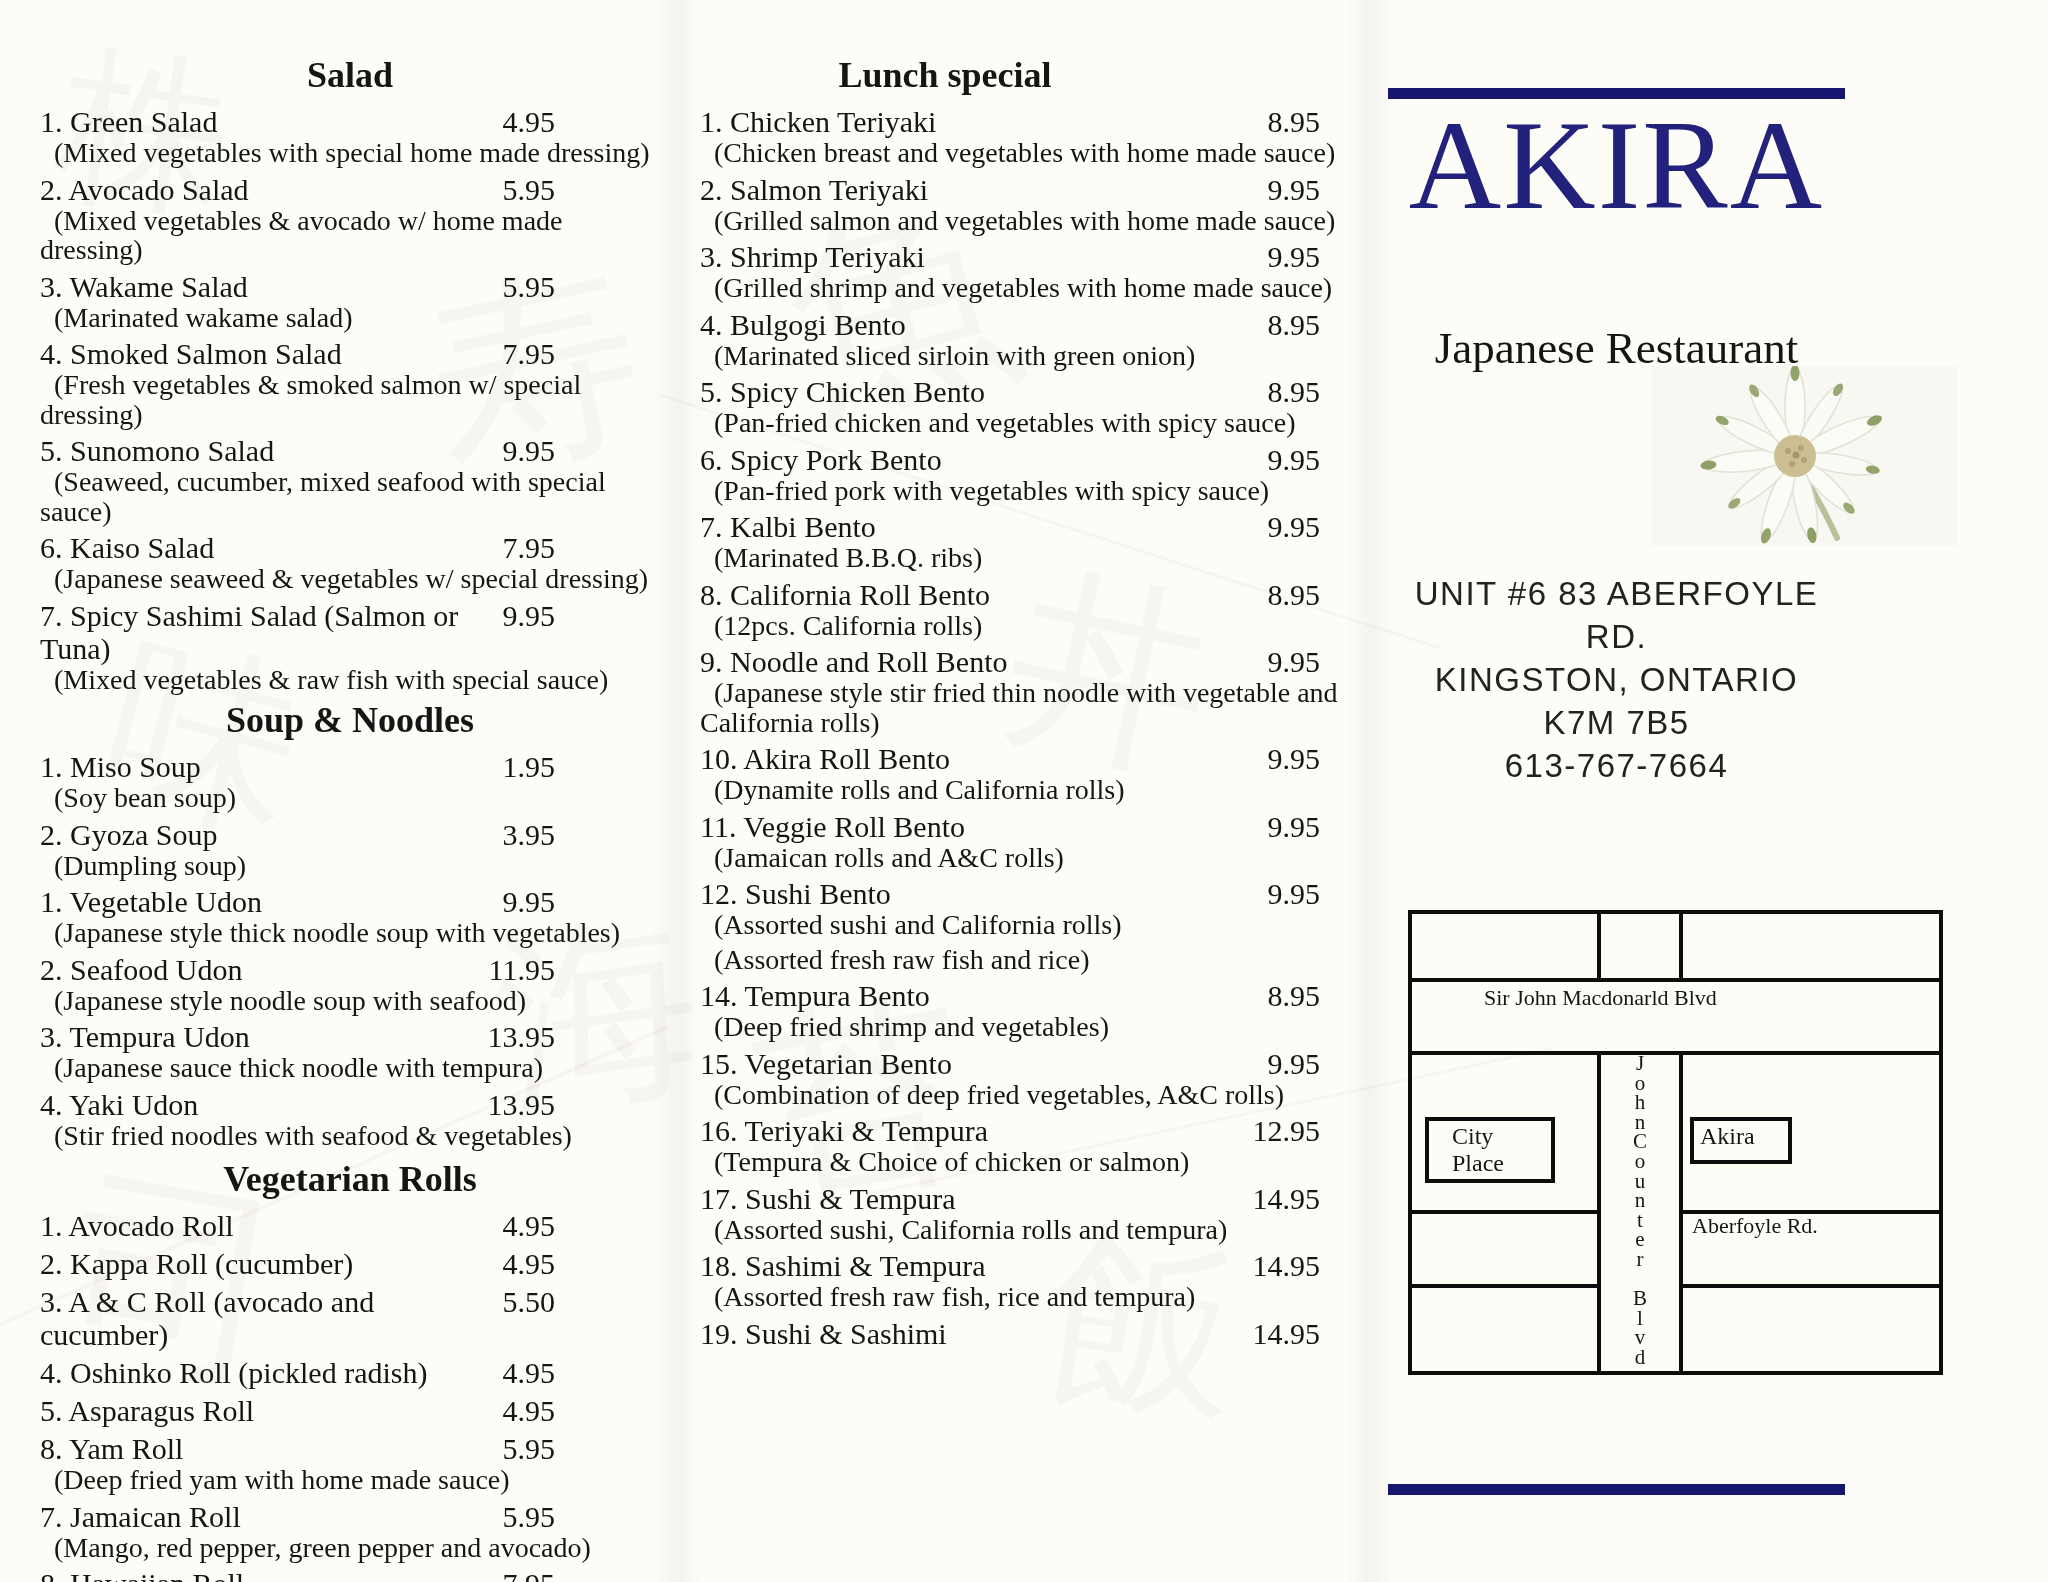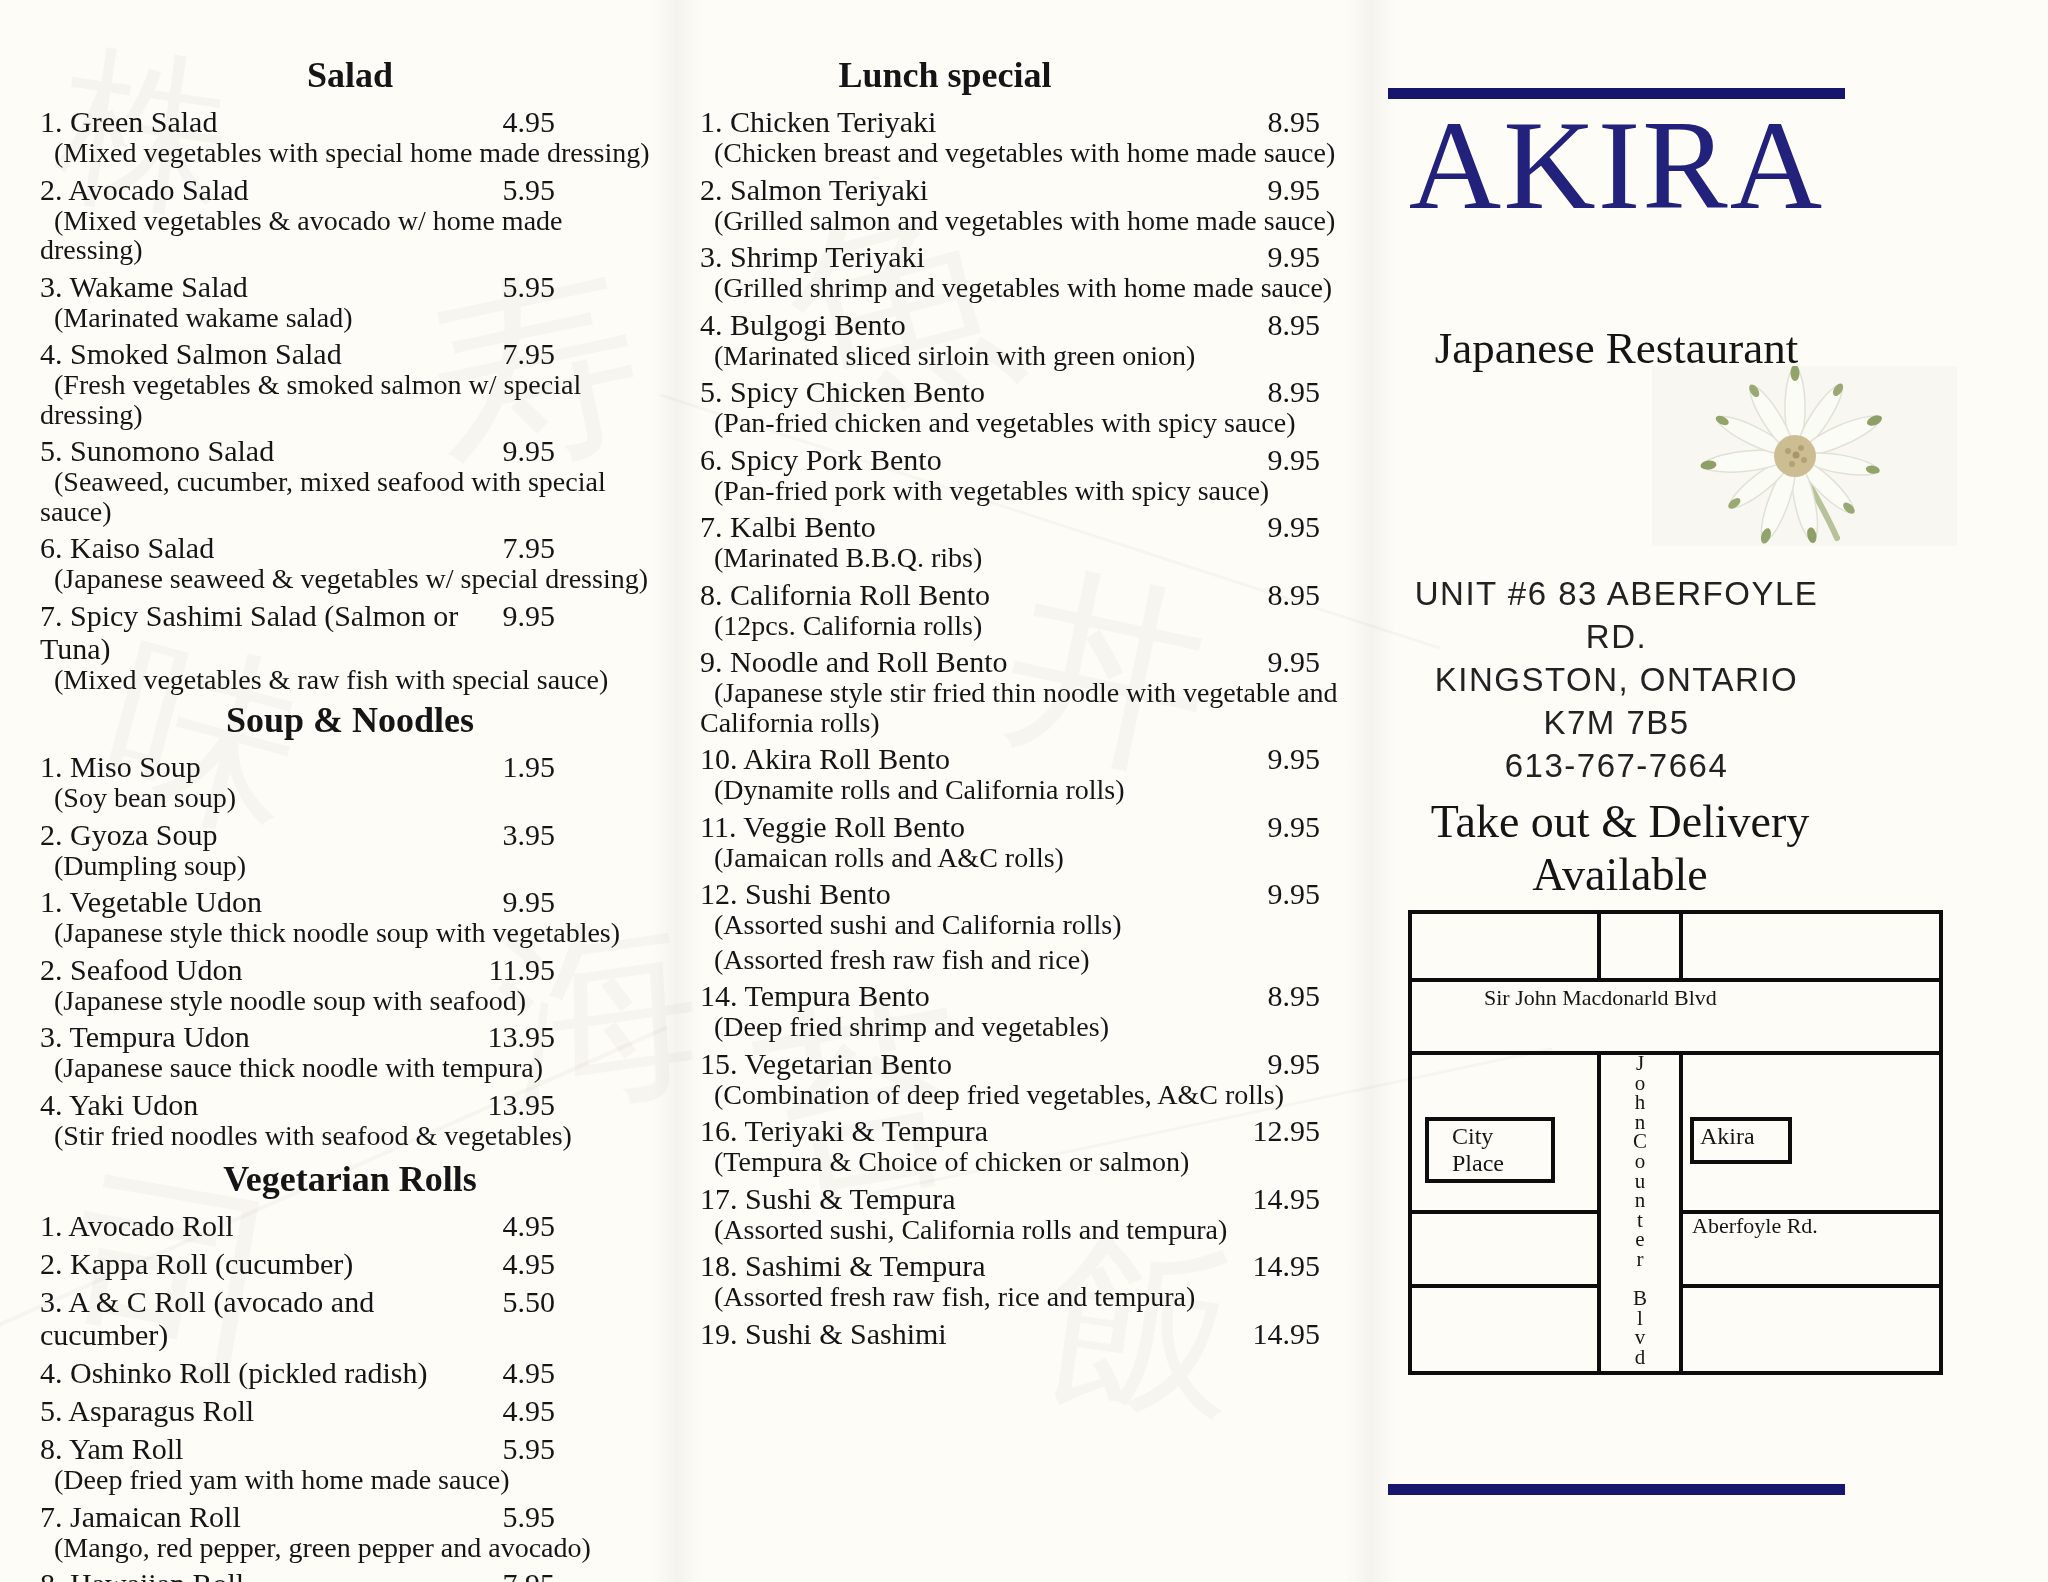--- a/index.html
+++ b/index.html
@@ -516,21 +516,20 @@
           <circle cx="-3" cy="8" r="3" fill="#b3a077"></circle>
         <circle cx="1" cy="-1" r="3.5" fill="#a8956c"></circle>
       </g>
     </svg>
   </div>
 
   <div class="rp address">UNIT #6  83 ABERFOYLE RD.
 KINGSTON, ONTARIO
 K7M 7B5
 613-767-7664</div>
-  <div class="rp tagline">Take out &amp; Delivery Available</div>
 
   <div class="rp map">
     <div class="m-abs road-h-top"></div>
     <div class="m-abs road-v-a"></div>
     <div class="m-abs road-v-b"></div>
     <div class="m-abs band-left"></div>
     <div class="m-abs band-right"></div>
     <div class="m-abs lbl-hroad">Sir John Macdonarld Blvd</div>
     <div class="m-abs lbl-vroad">J
 o

